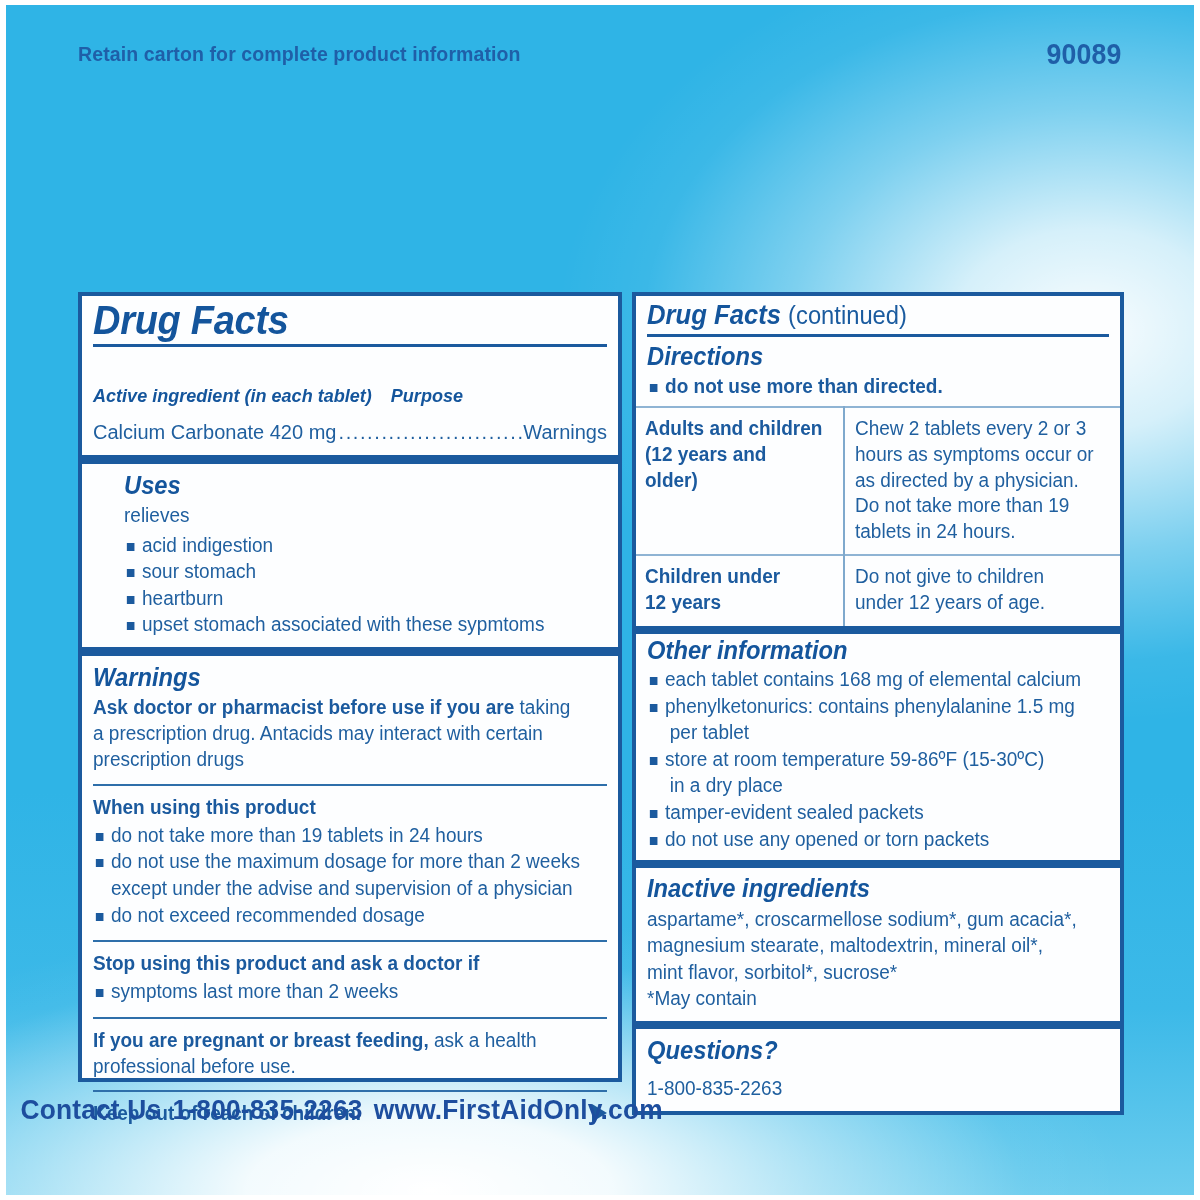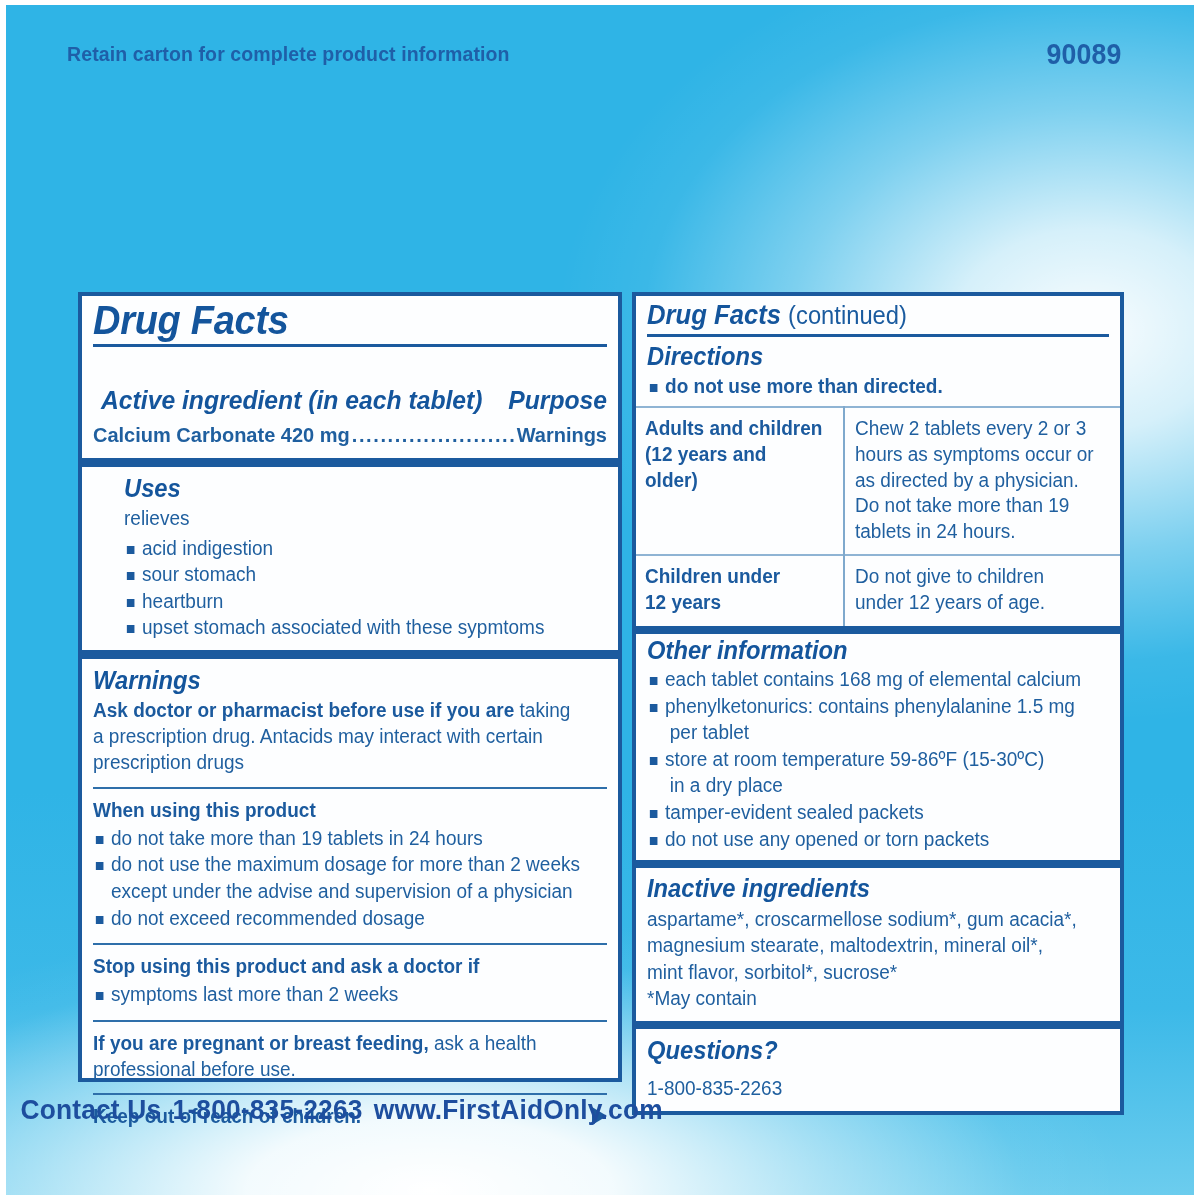--- a/index.html
+++ b/index.html
@@ -45,21 +45,21 @@
     background: #ffffff;
     z-index: 5;
   }
   .edge-top { top: 0; }
   .edge-bottom { bottom: 0; }
 
   
   .header {
     position: absolute;
     top: 36px;
-    left: 67px;
+    left: 78px;
     right: 78px;
     height: 36px;
     display: flex;
     align-items: center;
     justify-content: space-between;
     z-index: 3;
   }
   .header-text {
     font-size: 21px;
     font-weight: bold;
@@ -153,22 +153,22 @@
     color: #1f5f9f;
     line-height: 1.32;
     transform: scaleX(0.95);
     transform-origin: left center;
   }
   .body b, .subhead b { font-weight: bold; color: #1b5a9e; }
 
   .ai-row {
     display: flex;
     align-items: baseline;
-    justify-content: flex-end;
-    font-size: 26px;
+    justify-content: flex-start;
+    font-size: 19px;
     font-weight: bold;
     font-style: italic;
     color: #14559c;
     white-space: nowrap;
     margin-top: 38px;
   }
   .ai-row span { transform: scaleX(0.95); transform-origin: left center; display:inline-block; }
   .ai-row .purpose { transform-origin: right center; }
 
   .dotline {
@@ -307,21 +307,21 @@
 
       <div class="pad" style="padding-top:4px;">
         <div class="dftitle">Drug Facts</div>
         <div class="rule-med" style="margin-top:3px;"></div>
 
         <div class="ai-row">
           <span>Active ingredient (in each tablet)</span>
           <span class="purpose">Purpose</span>
         </div>
 
-        <div class="dotline" style="margin-top:8px;font-weight:bold;">
+        <div class="dotline" style="margin-top:14px;">
           <span class="lead">Calcium Carbonate 420 mg</span>
           <span class="dots">................................................</span>
           <span class="tail">Warnings</span>
         </div>
       </div>
 
       <div class="rule-thick" style="margin-top:11px;"></div>
 
       <div class="pad" style="padding-top:7px;margin-left:31px;">
         <div class="sechead">Uses</div>

